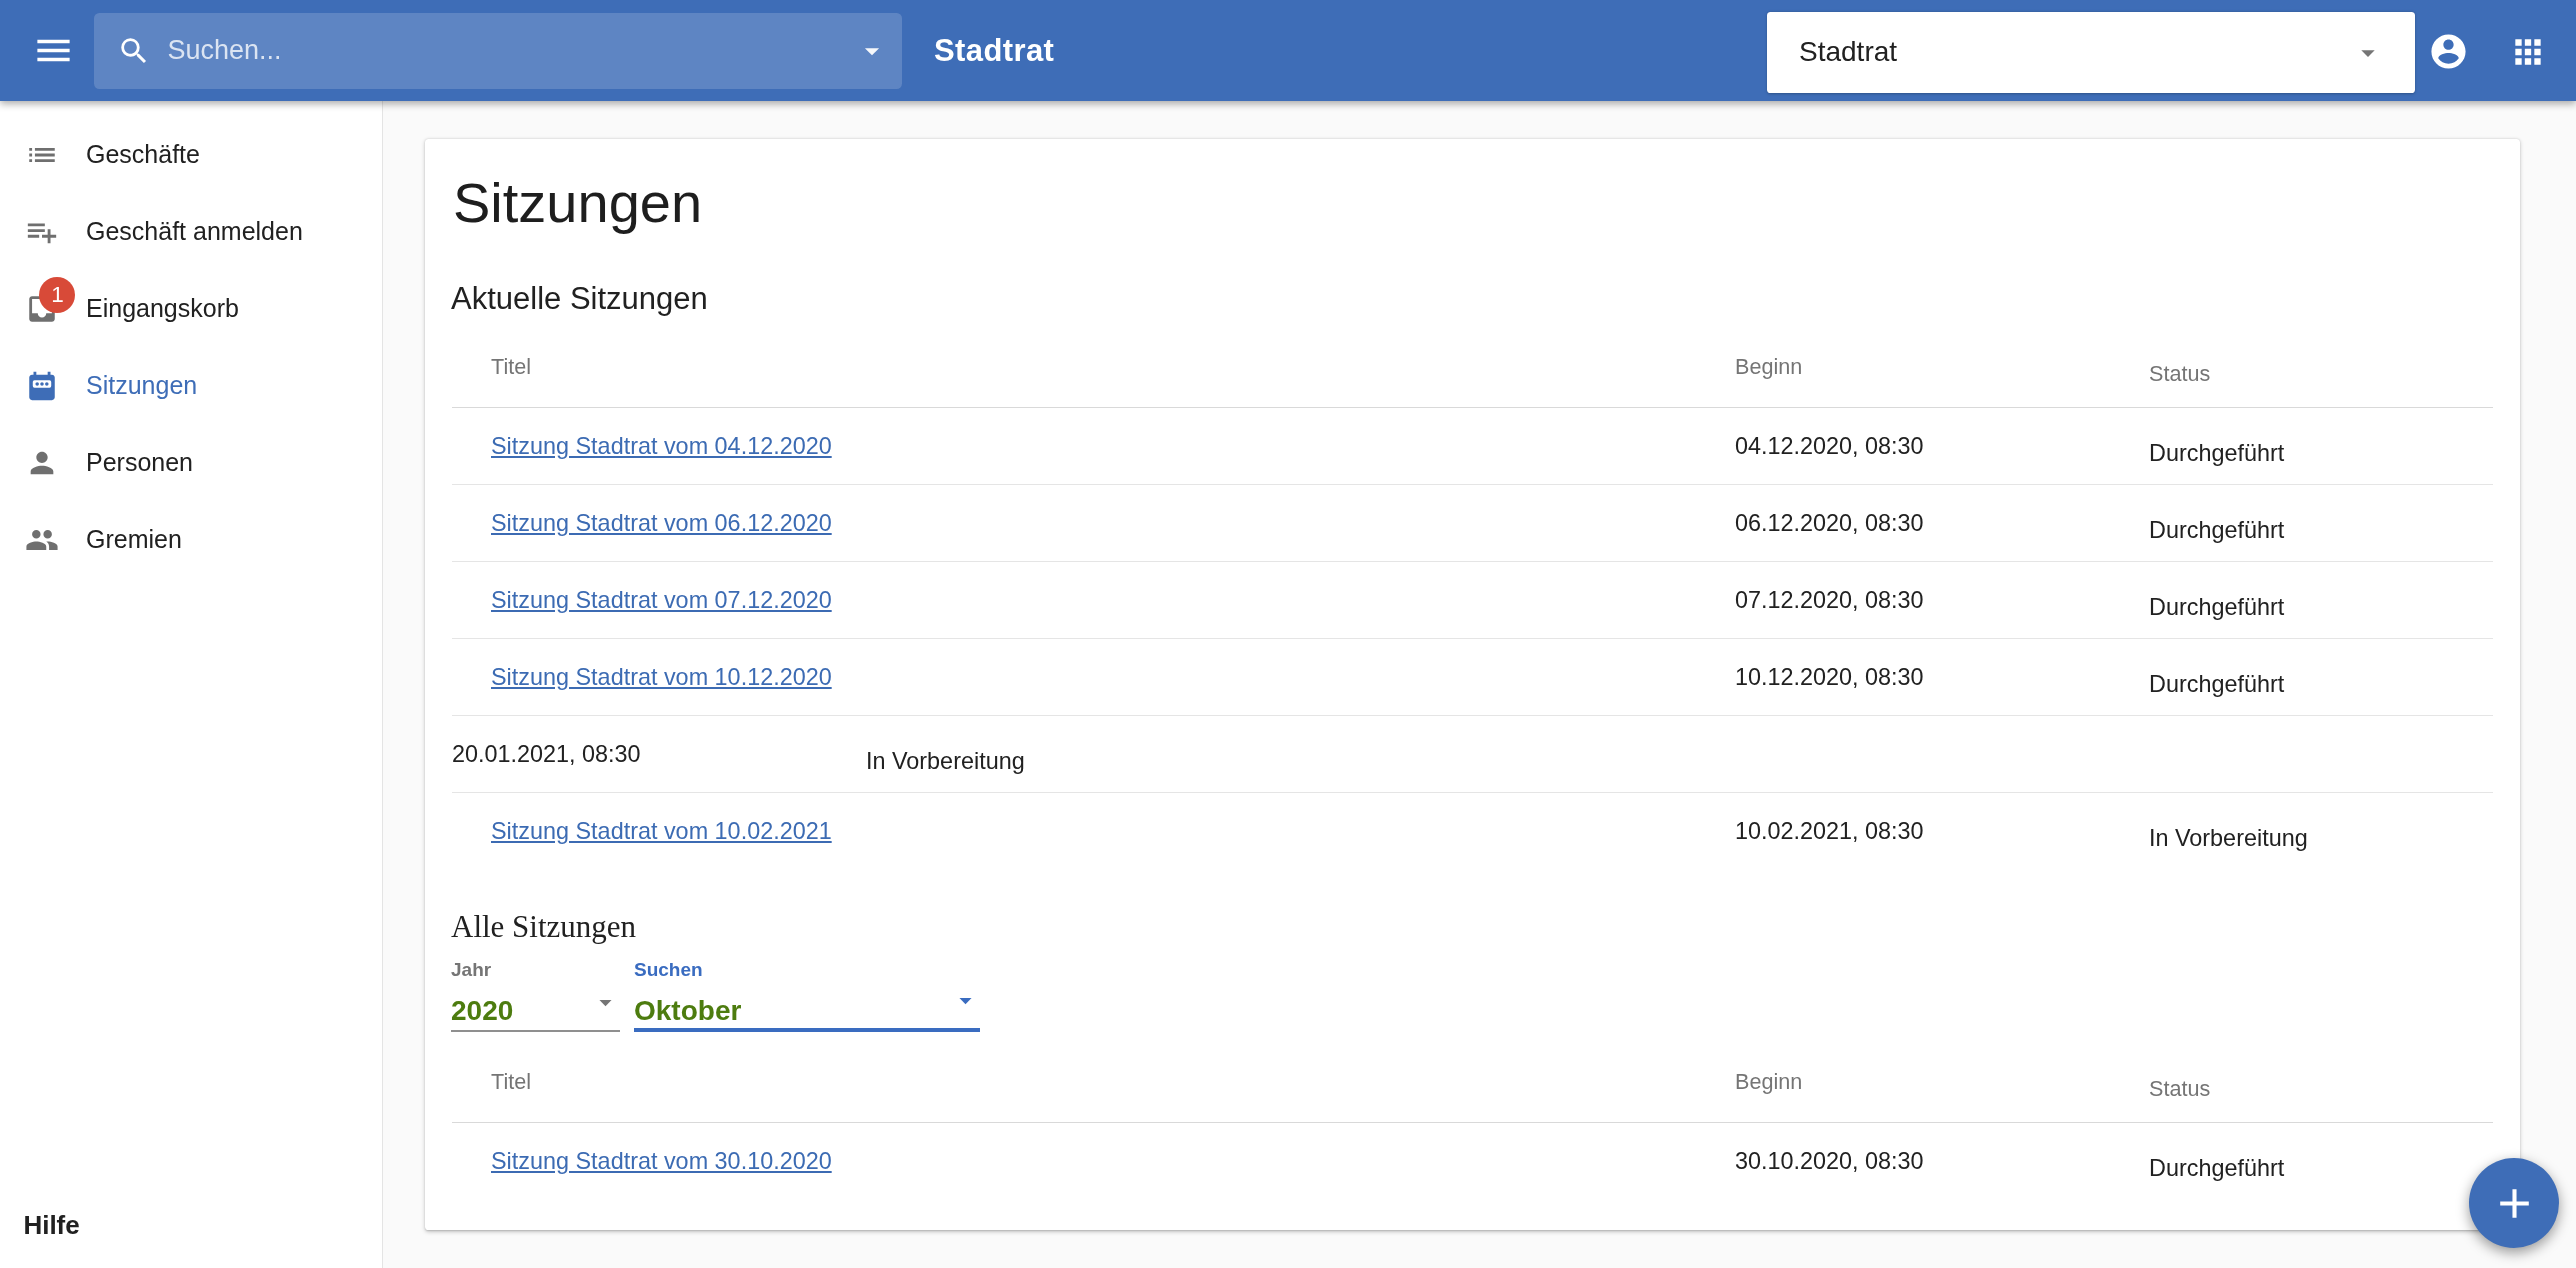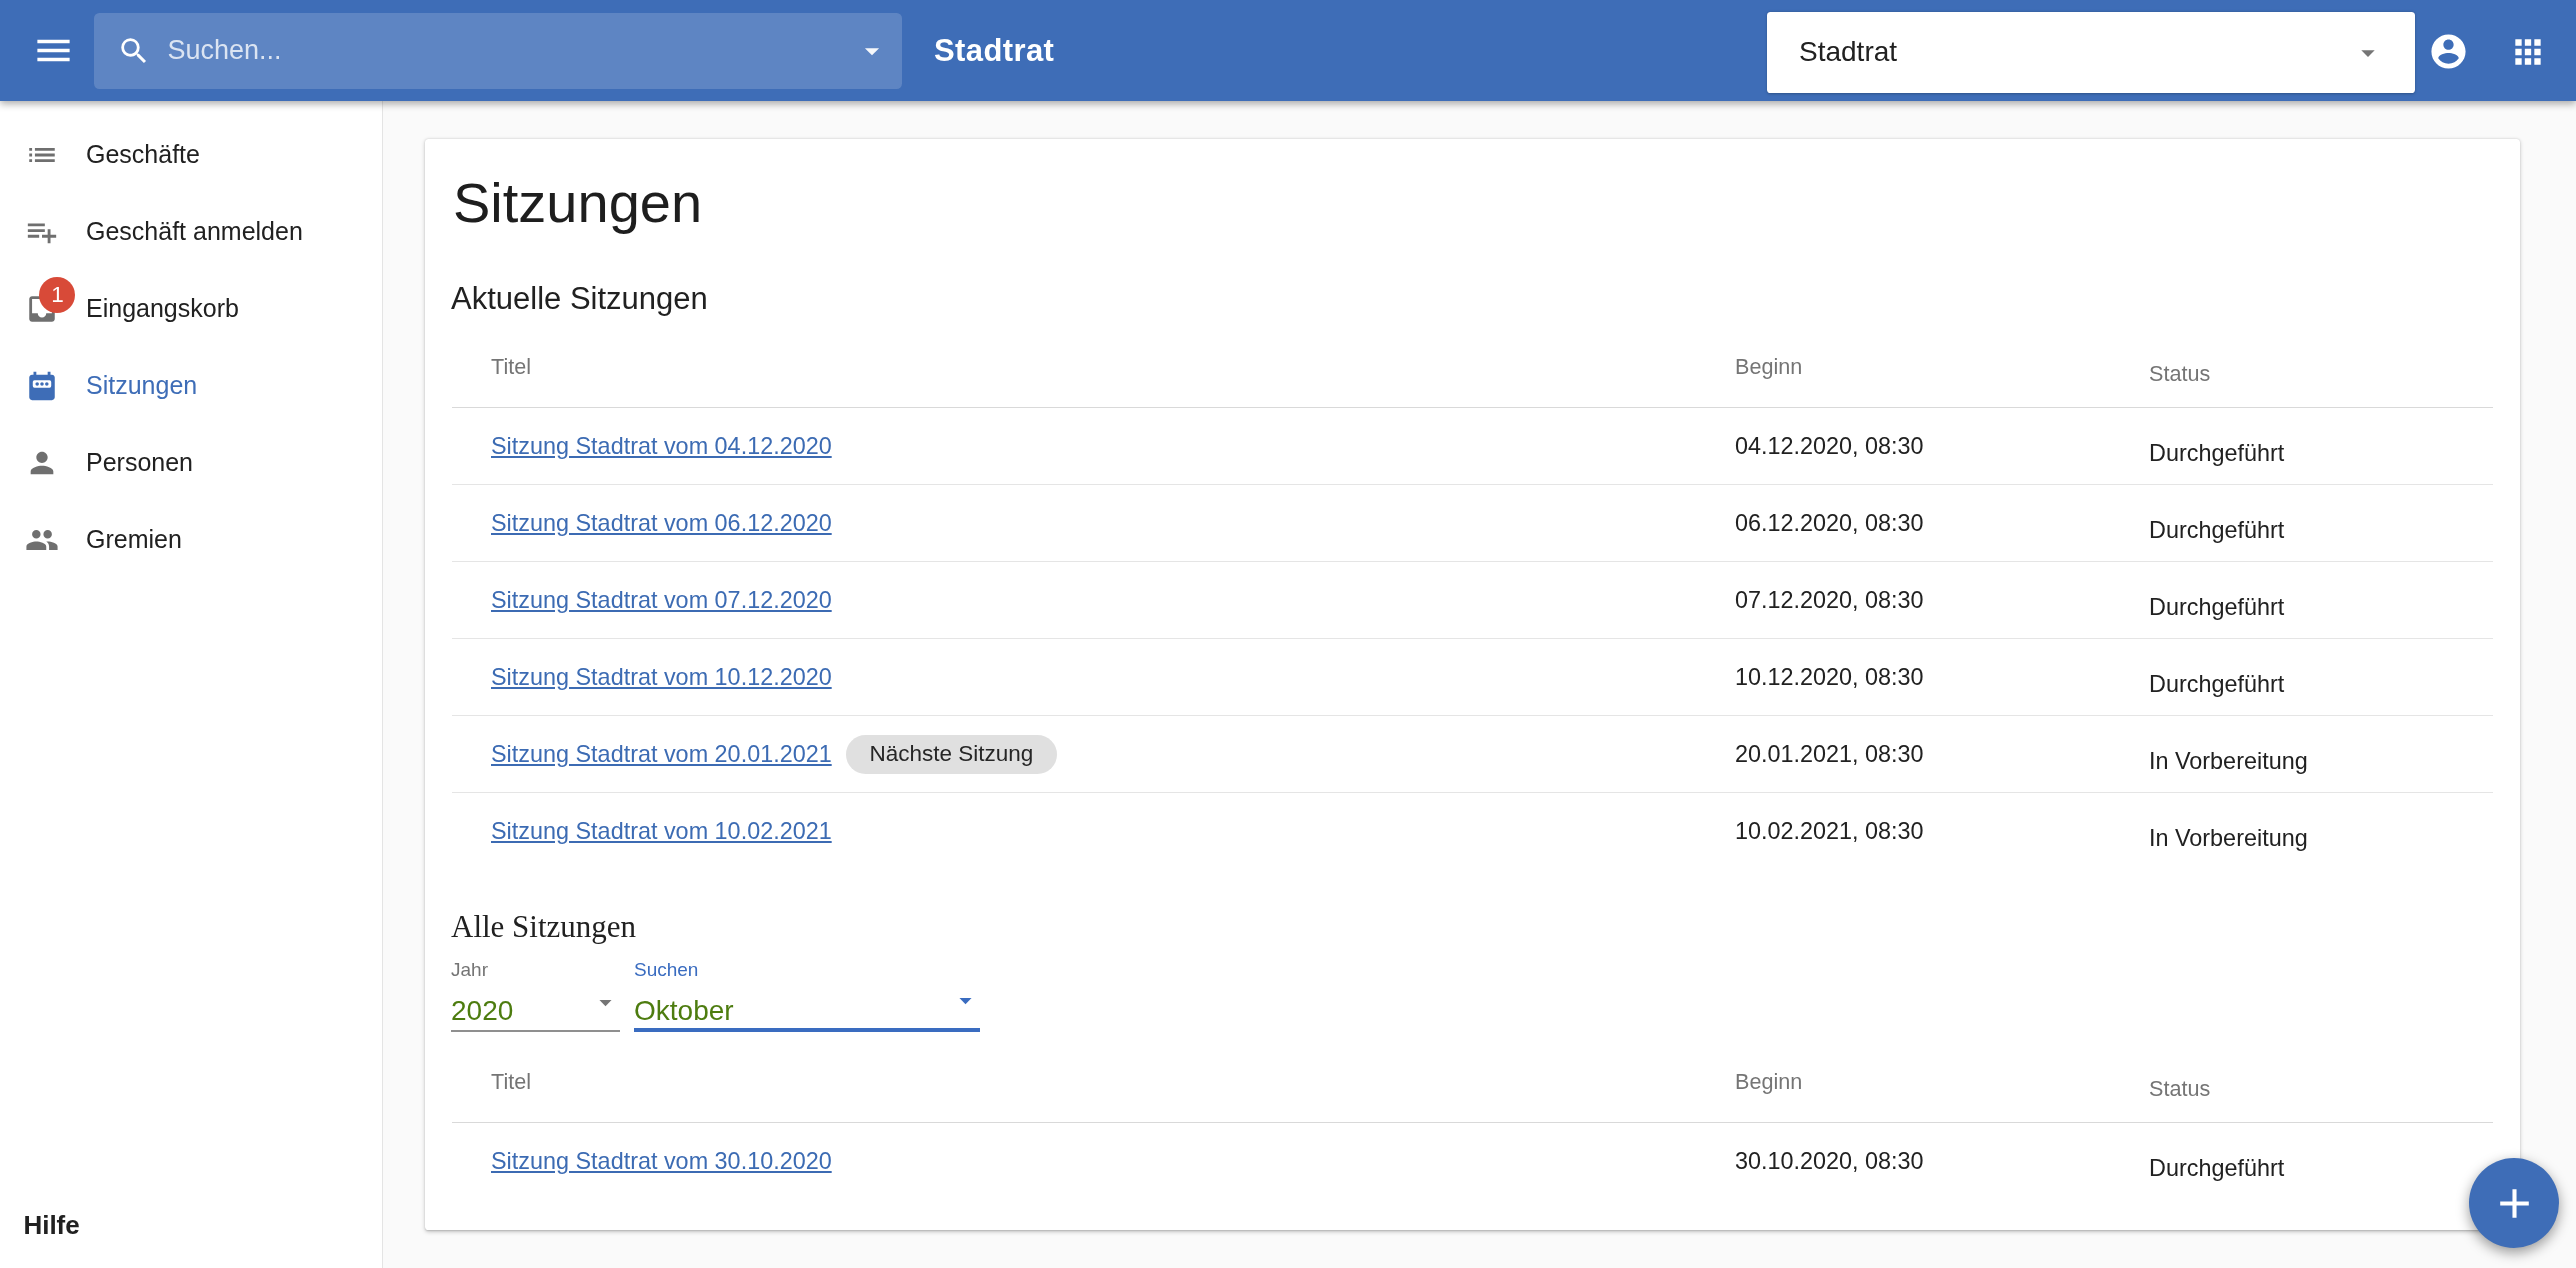--- a/index.html
+++ b/index.html
@@ -61,21 +61,21 @@
   .trow{height:77px;display:flex;align-items:center;border-bottom:1.8px solid #e5e5e5;font-size:23.4px;}
   .table .trow:last-child{border-bottom:none;}
   .c1{width:1283px;padding-left:39px;display:flex;align-items:center;}
   .c2{width:414px;}
   .c3{flex:1;margin-top:14px;}
   a.mlink{color:var(--link);text-decoration:underline;cursor:pointer;}
   .chip{margin-left:14.4px;background:var(--chip);border-radius:20px;height:39px;padding:0 23.4px;
     display:inline-flex;align-items:center;font-size:22.5px;color:#262626;white-space:nowrap;}
 
   
-  .filter{position:absolute;top:820px;height:73px;cursor:pointer;}
+  .filter{position:absolute;top:820px;height:73px;cursor:pointer;font-weight:bold;}
   .filter .flabel{font-size:19px;color:#757575;height:24px;}
   .filter .fvalue{font-size:28px;color:#4d7c0f;margin-top:12px;}
   .filter .f-caret{position:absolute;right:0;bottom:12.6px;width:29px;height:29px;}
   .filter.year{left:26px;width:169px;border-bottom:2.7px solid #8f8f8f;}
   .filter.month{left:209px;width:346px;border-bottom:4.5px solid var(--focus);}
   .filter.month .flabel{color:var(--focus);}
   .filter.year .f-caret{fill:#757575;}
   .filter.month .f-caret{fill:var(--focus);}
 
   
@@ -229,24 +229,20 @@
       <div class="c3">Durchgeführt</div>
     </div>
     <div class="trow">
       <div class="c1">
           <a class="mlink">Sitzung Stadtrat vom 10.12.2020</a>
         </div>
       <div class="c2">10.12.2020, 08:30</div>
       <div class="c3">Durchgeführt</div>
     </div>
     <div class="trow">
-      <div class="c1">
-        <a class="mlink">Sitzung Stadtrat vom 20.01.2021</a>
-        <span class="chip">Nächste Sitzung</span>
-      </div>
       <div class="c2">20.01.2021, 08:30</div>
       <div class="c3">In Vorbereitung</div>
     </div>
     <div class="trow">
       <div class="c1">
           <a class="mlink">Sitzung Stadtrat vom 10.02.2021</a>
         </div>
       <div class="c2">10.02.2021, 08:30</div>
       <div class="c3">In Vorbereitung</div>
     </div>

